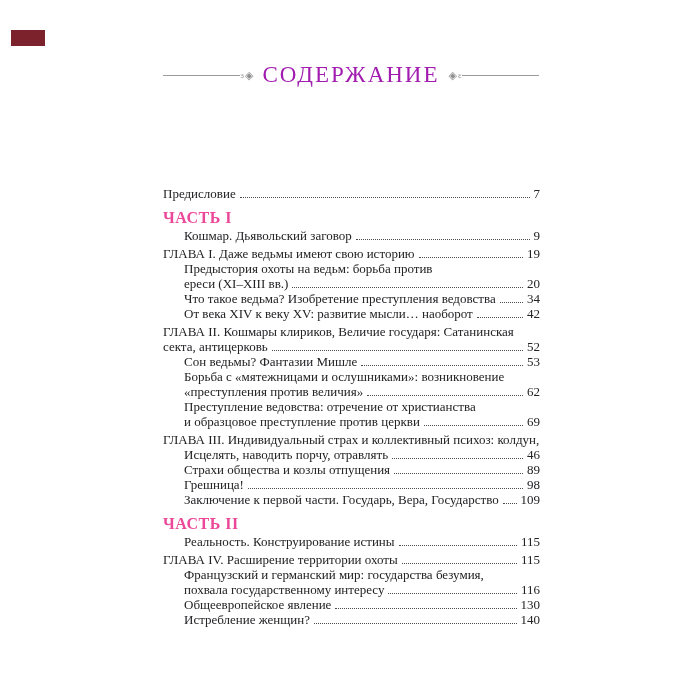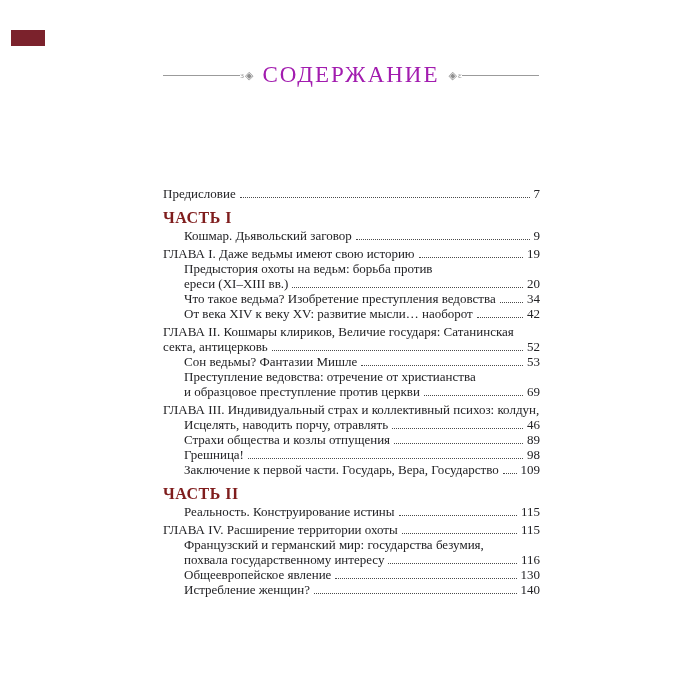--- a/index.html
+++ b/index.html
@@ -53,21 +53,21 @@
     line-height: 15px;
   }
   .row { display: flex; align-items: flex-end; }
   .row.lvl1 { padding-left: 21px; }
   .row.part {
     font-weight: bold;
     font-size: 16px;
     line-height: 21px;
     letter-spacing: 0.5px;
     margin-top: 6px;
-    color: #7f1d1d;
+    color: #ec4899;
   }
   .row.chapter { margin-top: 3px; }
   .txt { white-space: nowrap; }
   .it { }
   .leader {
     flex: 1 1 auto;
     min-width: 8px;
     border-bottom: 1px dotted #4a4a4a;
     margin: 0 4px 3px 4px;
     height: 0;
@@ -138,20 +138,28 @@
       <span class="txt">секта, антицерковь</span>
       <span class="leader"></span>
       <span class="page">52</span>
     </div>
     <div class="row lvl1">
       <span class="txt">Сон ведьмы? Фантазии Мишле</span>
       <span class="leader"></span>
       <span class="page">53</span>
     </div>
     <div class="row lvl1">
+      <span class="txt">Борьба с «мятежницами и ослушниками»: возникновение</span>
+    </div>
+    <div class="row lvl1">
+      <span class="txt">«преступления против величия»</span>
+      <span class="leader"></span>
+      <span class="page">62</span>
+    </div>
+    <div class="row lvl1">
       <span class="txt">Преступление ведовства: отречение от христианства</span>
     </div>
     <div class="row lvl1">
       <span class="txt">и образцовое преступление против церкви</span>
       <span class="leader"></span>
       <span class="page">69</span>
     </div>
     <div class="row chapter">
       <span class="txt">ГЛАВА III. Индивидуальный страх и коллективный психоз: колдун,</span>
     </div>

